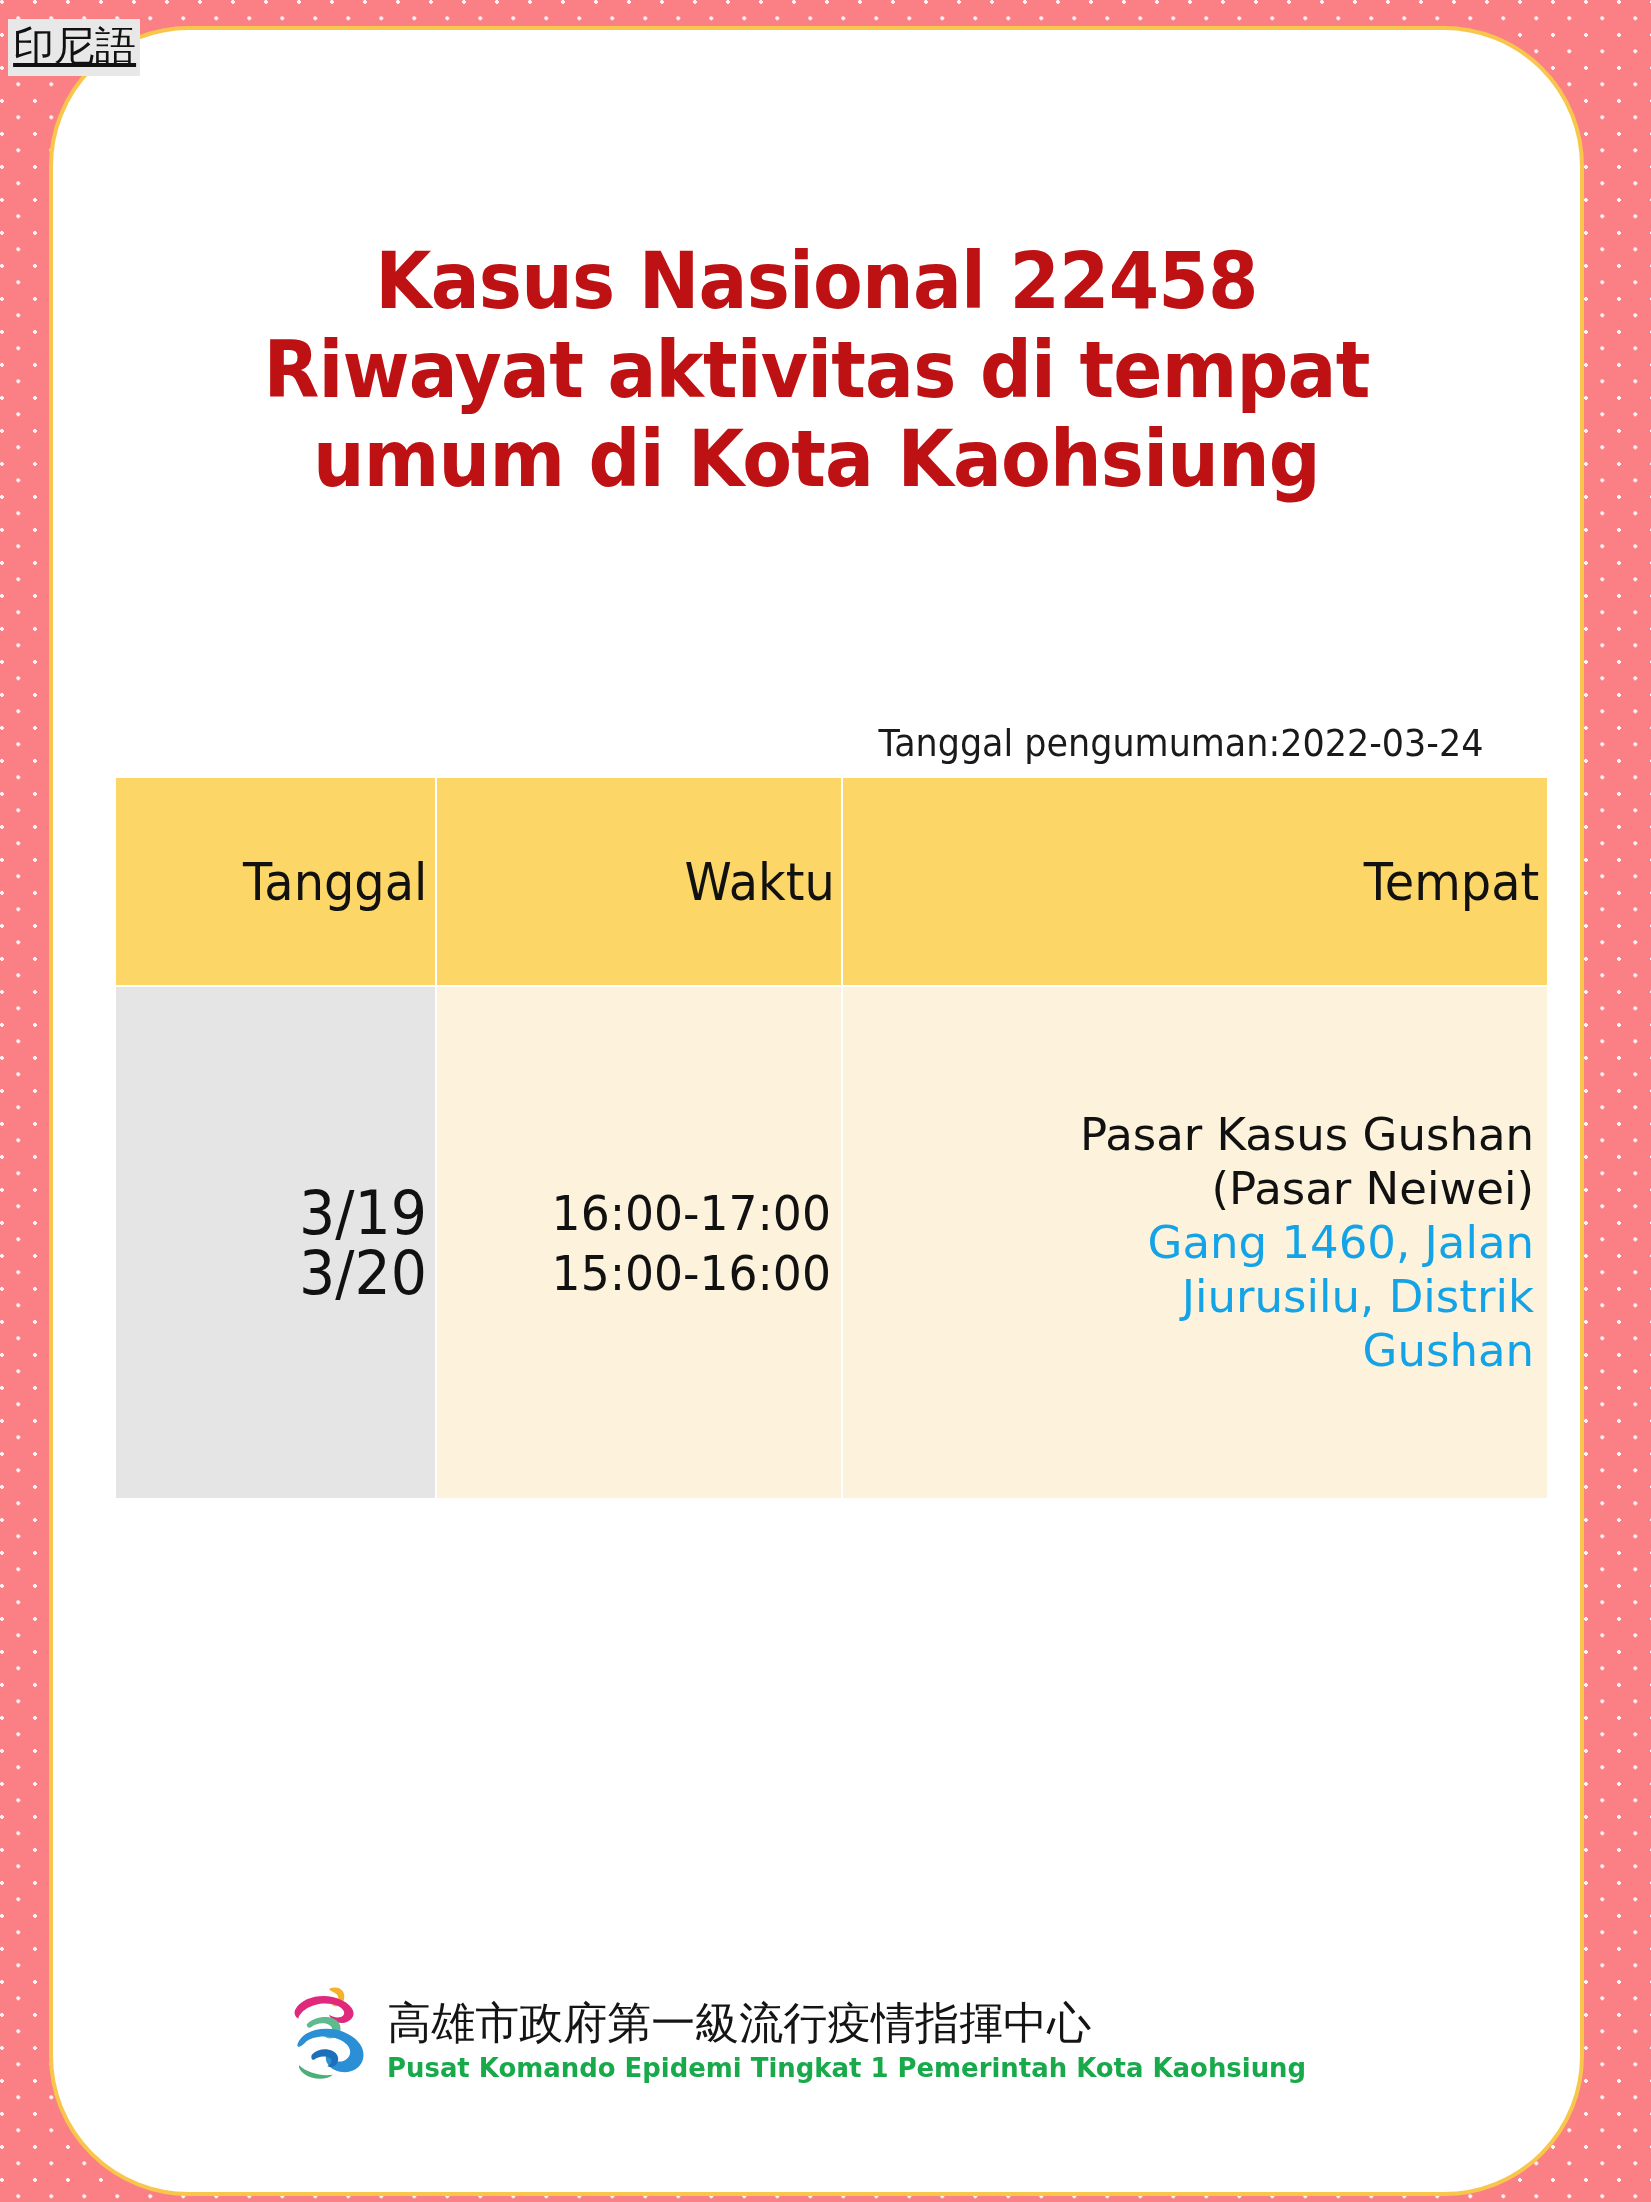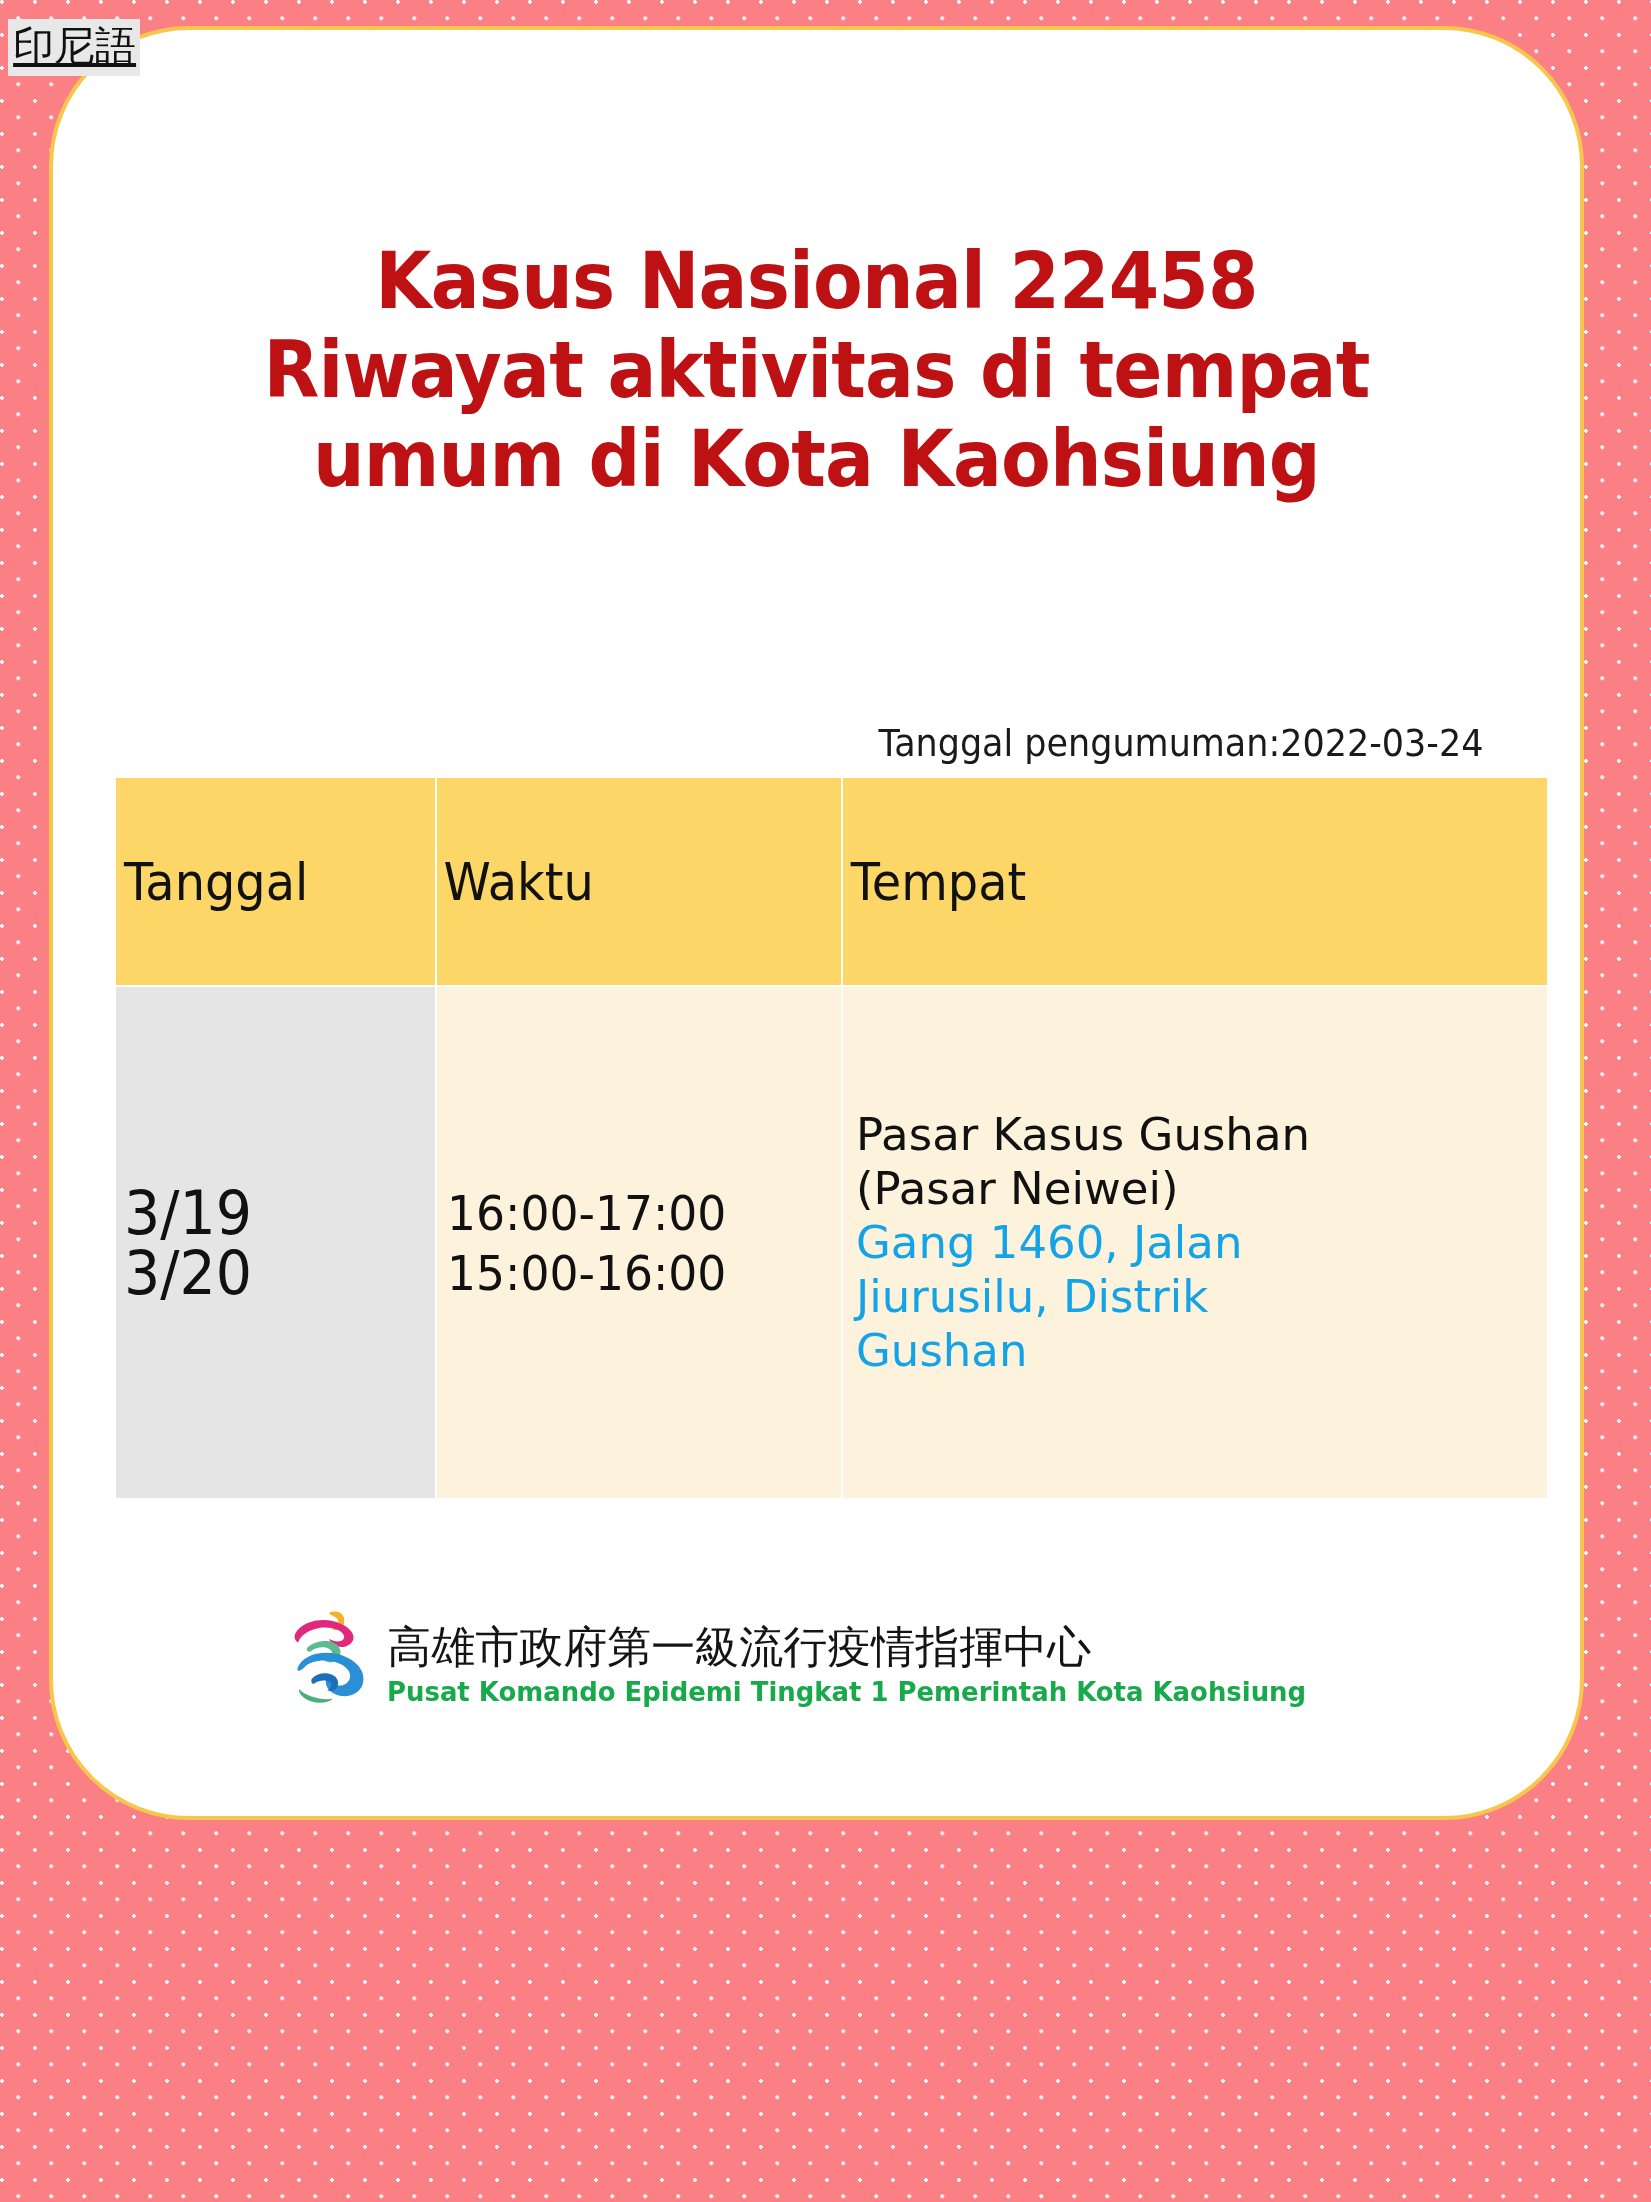--- a/index.html
+++ b/index.html
@@ -44,21 +44,21 @@
     font-weight: 400;
     text-decoration: underline;
   }
 
   
   .card {
     position: absolute;
     left: 49px;
     top: 26px;
     width: 1535px;
-    height: 1794px;
+    height: 2170px;
     background: #FFFFFF;
     border: 4.7px solid #F8C64B;
     border-radius: 140px;
     box-sizing: border-box;
     z-index: 2;
     overflow: hidden;
   }
 
   
   .title {
@@ -100,21 +100,21 @@
     border-collapse: collapse;
     table-layout: fixed;
   }
   .table col.c-date  { width: 321px; }
   .table col.c-time  { width: 406px; }
   .table col.c-place { width: 706px; }
 
   .table th, .table td {
     border: 2.8px solid #FFFFFF;
     padding: 0;
-    text-align: left;
+    text-align: right;
     vertical-align: middle;
     font-family: "DejaVu Sans", sans-serif;
     color: #111111;
   }
   .table thead th {
     background: #FCD767;
     height: 207px;
     font-size: 52px;
     font-weight: 400;
     transform: none;

